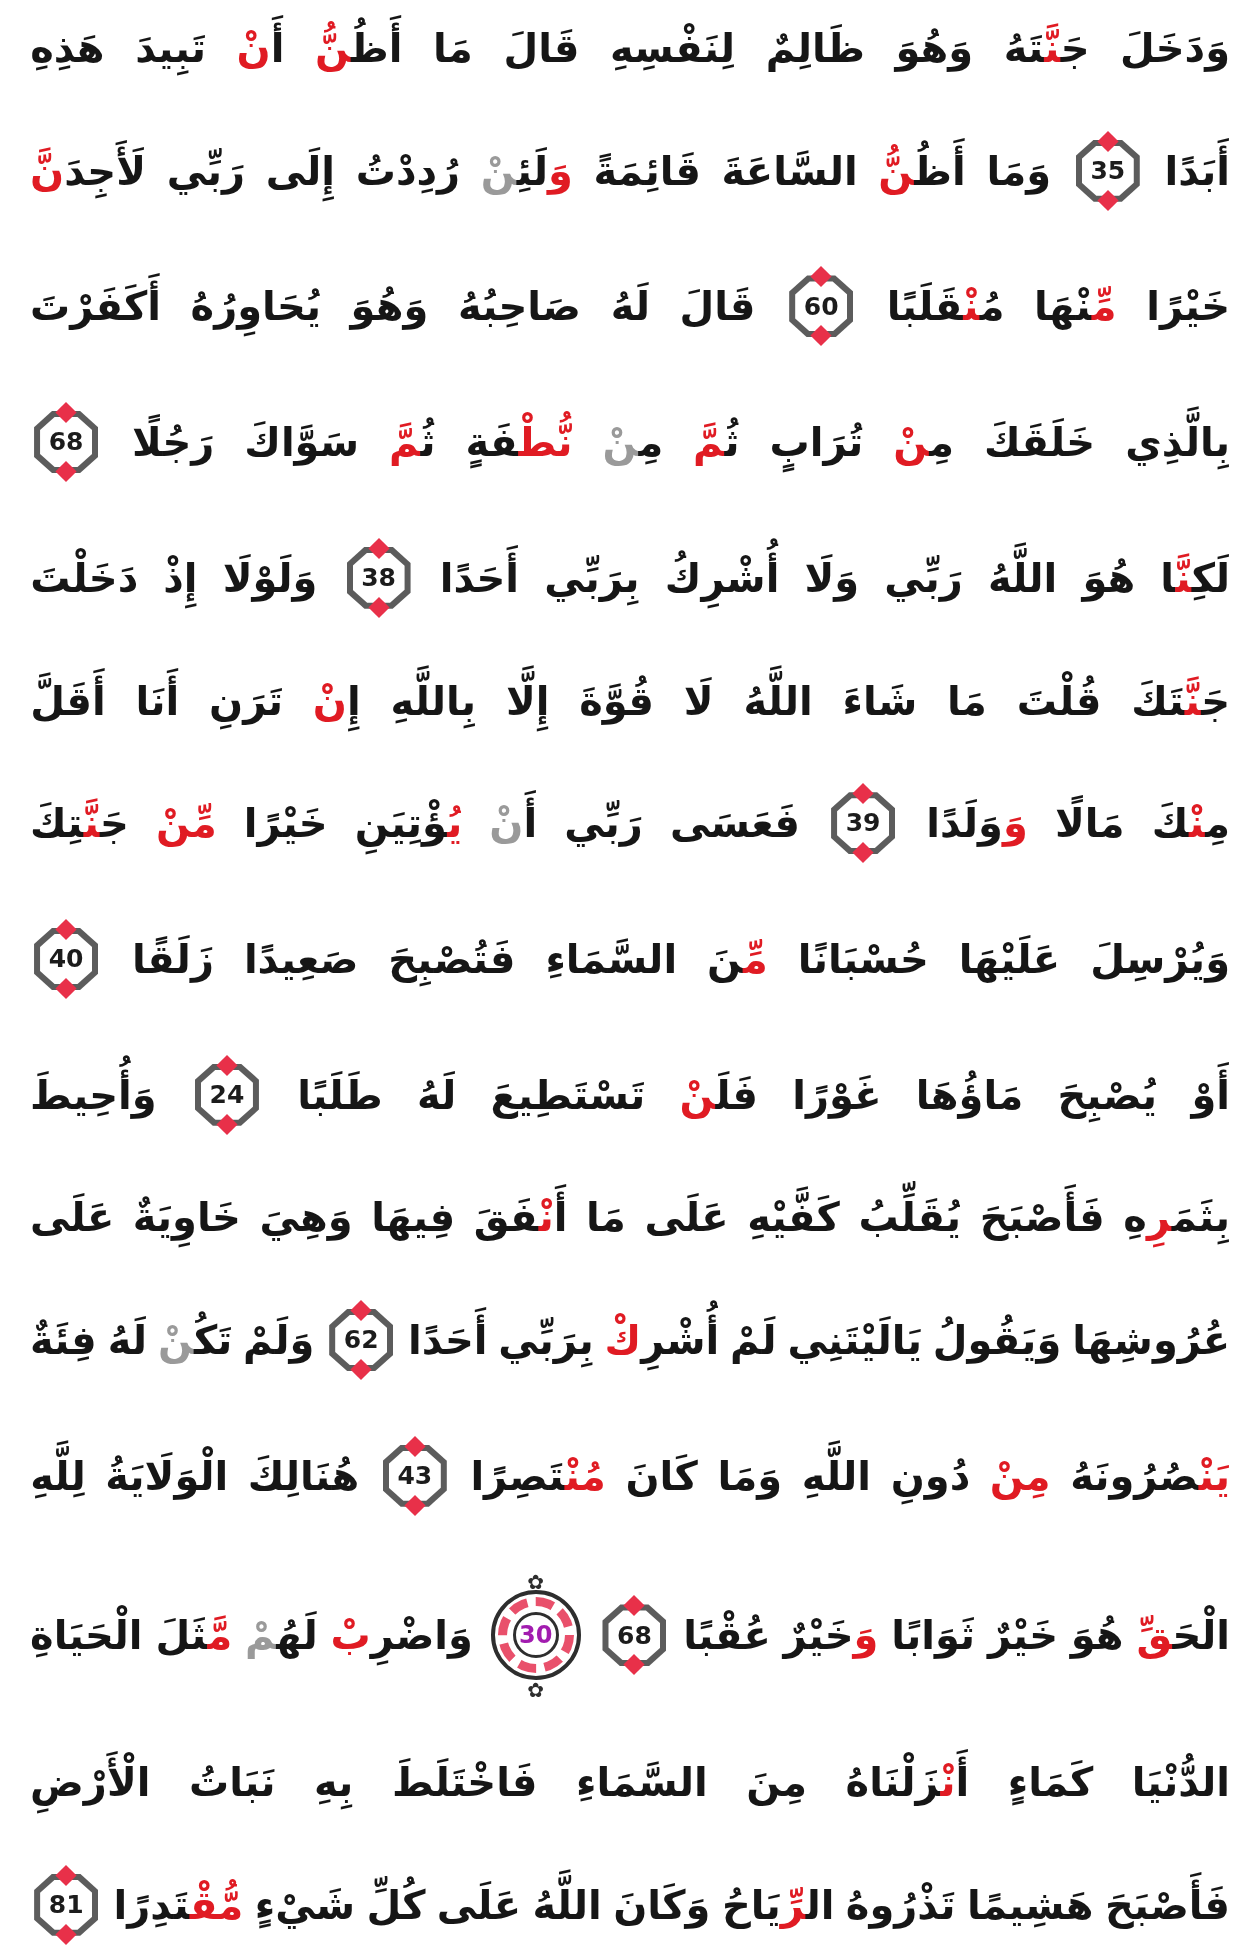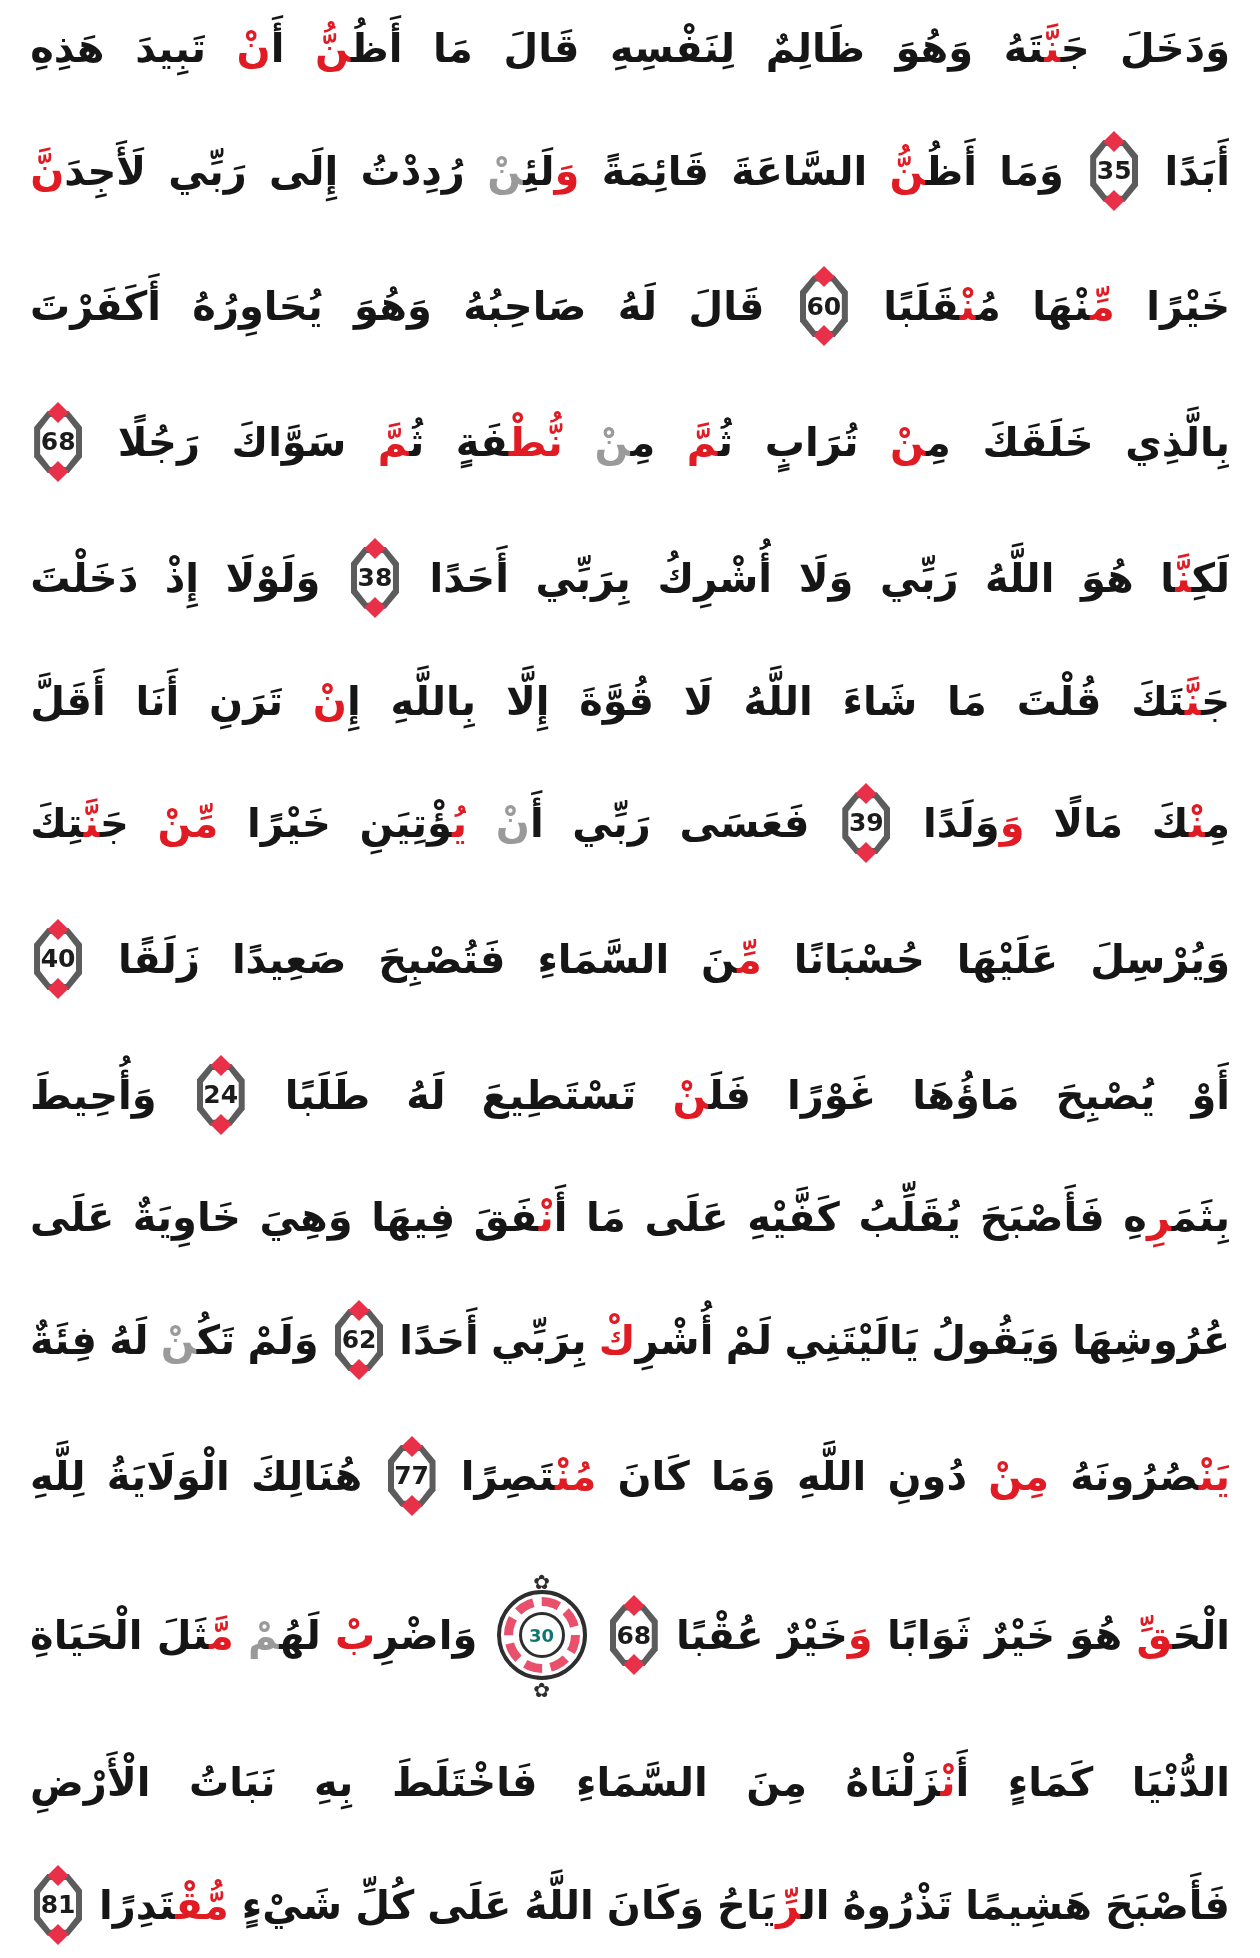--- a/index.html
+++ b/index.html
@@ -25,21 +25,21 @@
     color:#161616;
     line-height:1.1;
   }
   .word{letter-spacing:0;}
   .c-b{color:#161616;}
   .c-r{color:#e01b23;}
   .c-g{color:#9a9a9a;}
   
   .medallion{
     position:relative;
-    width:48px;height:70px;
+    width:64px;height:70px;
     display:inline-flex;align-items:center;justify-content:center;
     flex:0 0 auto;
     margin:0 4px;
   }
   .medallion .ring{
     position:absolute;inset:4px 0;
     background:#5c5c5c;
     clip-path:polygon(28% 0,72% 0,100% 26%,100% 74%,72% 100%,28% 100%,0 74%,0 26%);
   }
   .medallion .ring-inner{
@@ -82,21 +82,21 @@
     box-sizing:border-box;
   }
   .hizb .hub{
     position:absolute;top:36px;left:25px;
     width:46px;height:46px;border-radius:50%;
     border:3px solid #2e2e2e;
     background:#fff;
     box-sizing:border-box;
     display:flex;align-items:center;justify-content:center;
   }
-  .hizb .num{font-size:18px;font-weight:700;color:#0f766e;direction:ltr;}
+  .hizb .num{font-size:24px;font-weight:700;color:#a21caf;direction:ltr;}
   .hizb .finial{
     position:absolute;left:50%;transform:translateX(-50%);
     color:#2e2e2e;font-size:20px;line-height:1;
   }
   .hizb .finial.top{top:-4px;}
   .hizb .finial.bot{bottom:-6px;}
 </style>
 </head>
 <body>
 
@@ -299,21 +299,21 @@
         <span class="word"><span class="c-b">دُونِ</span></span>
         <span class="word"><span class="c-b">اللَّهِ</span></span>
         <span class="word"><span class="c-b">وَمَا</span></span>
         <span class="word"><span class="c-b">كَانَ</span></span>
         <span class="word"><span class="c-r">مُنْ</span><span class="c-b">تَصِرًا</span></span>
         <span class="medallion">
           <span class="ring"></span>
           <span class="ring-inner"></span>
           <span class="dia top"></span>
           <span class="dia bot"></span>
-          <span class="num">77</span>
+          <span class="num">43</span>
         </span>
         <span class="word"><span class="c-b">هُنَالِكَ</span></span>
         <span class="word"><span class="c-b">الْوَلَايَةُ</span></span>
         <span class="word"><span class="c-b">لِلَّهِ</span></span>
       </div>
       <div class="line">
         <span class="word"><span class="c-b">الْحَ</span><span class="c-r">قِّ</span></span>
         <span class="word"><span class="c-b">هُوَ</span></span>
         <span class="word"><span class="c-b">خَيْرٌ</span></span>
         <span class="word"><span class="c-b">ثَوَابًا</span></span>

